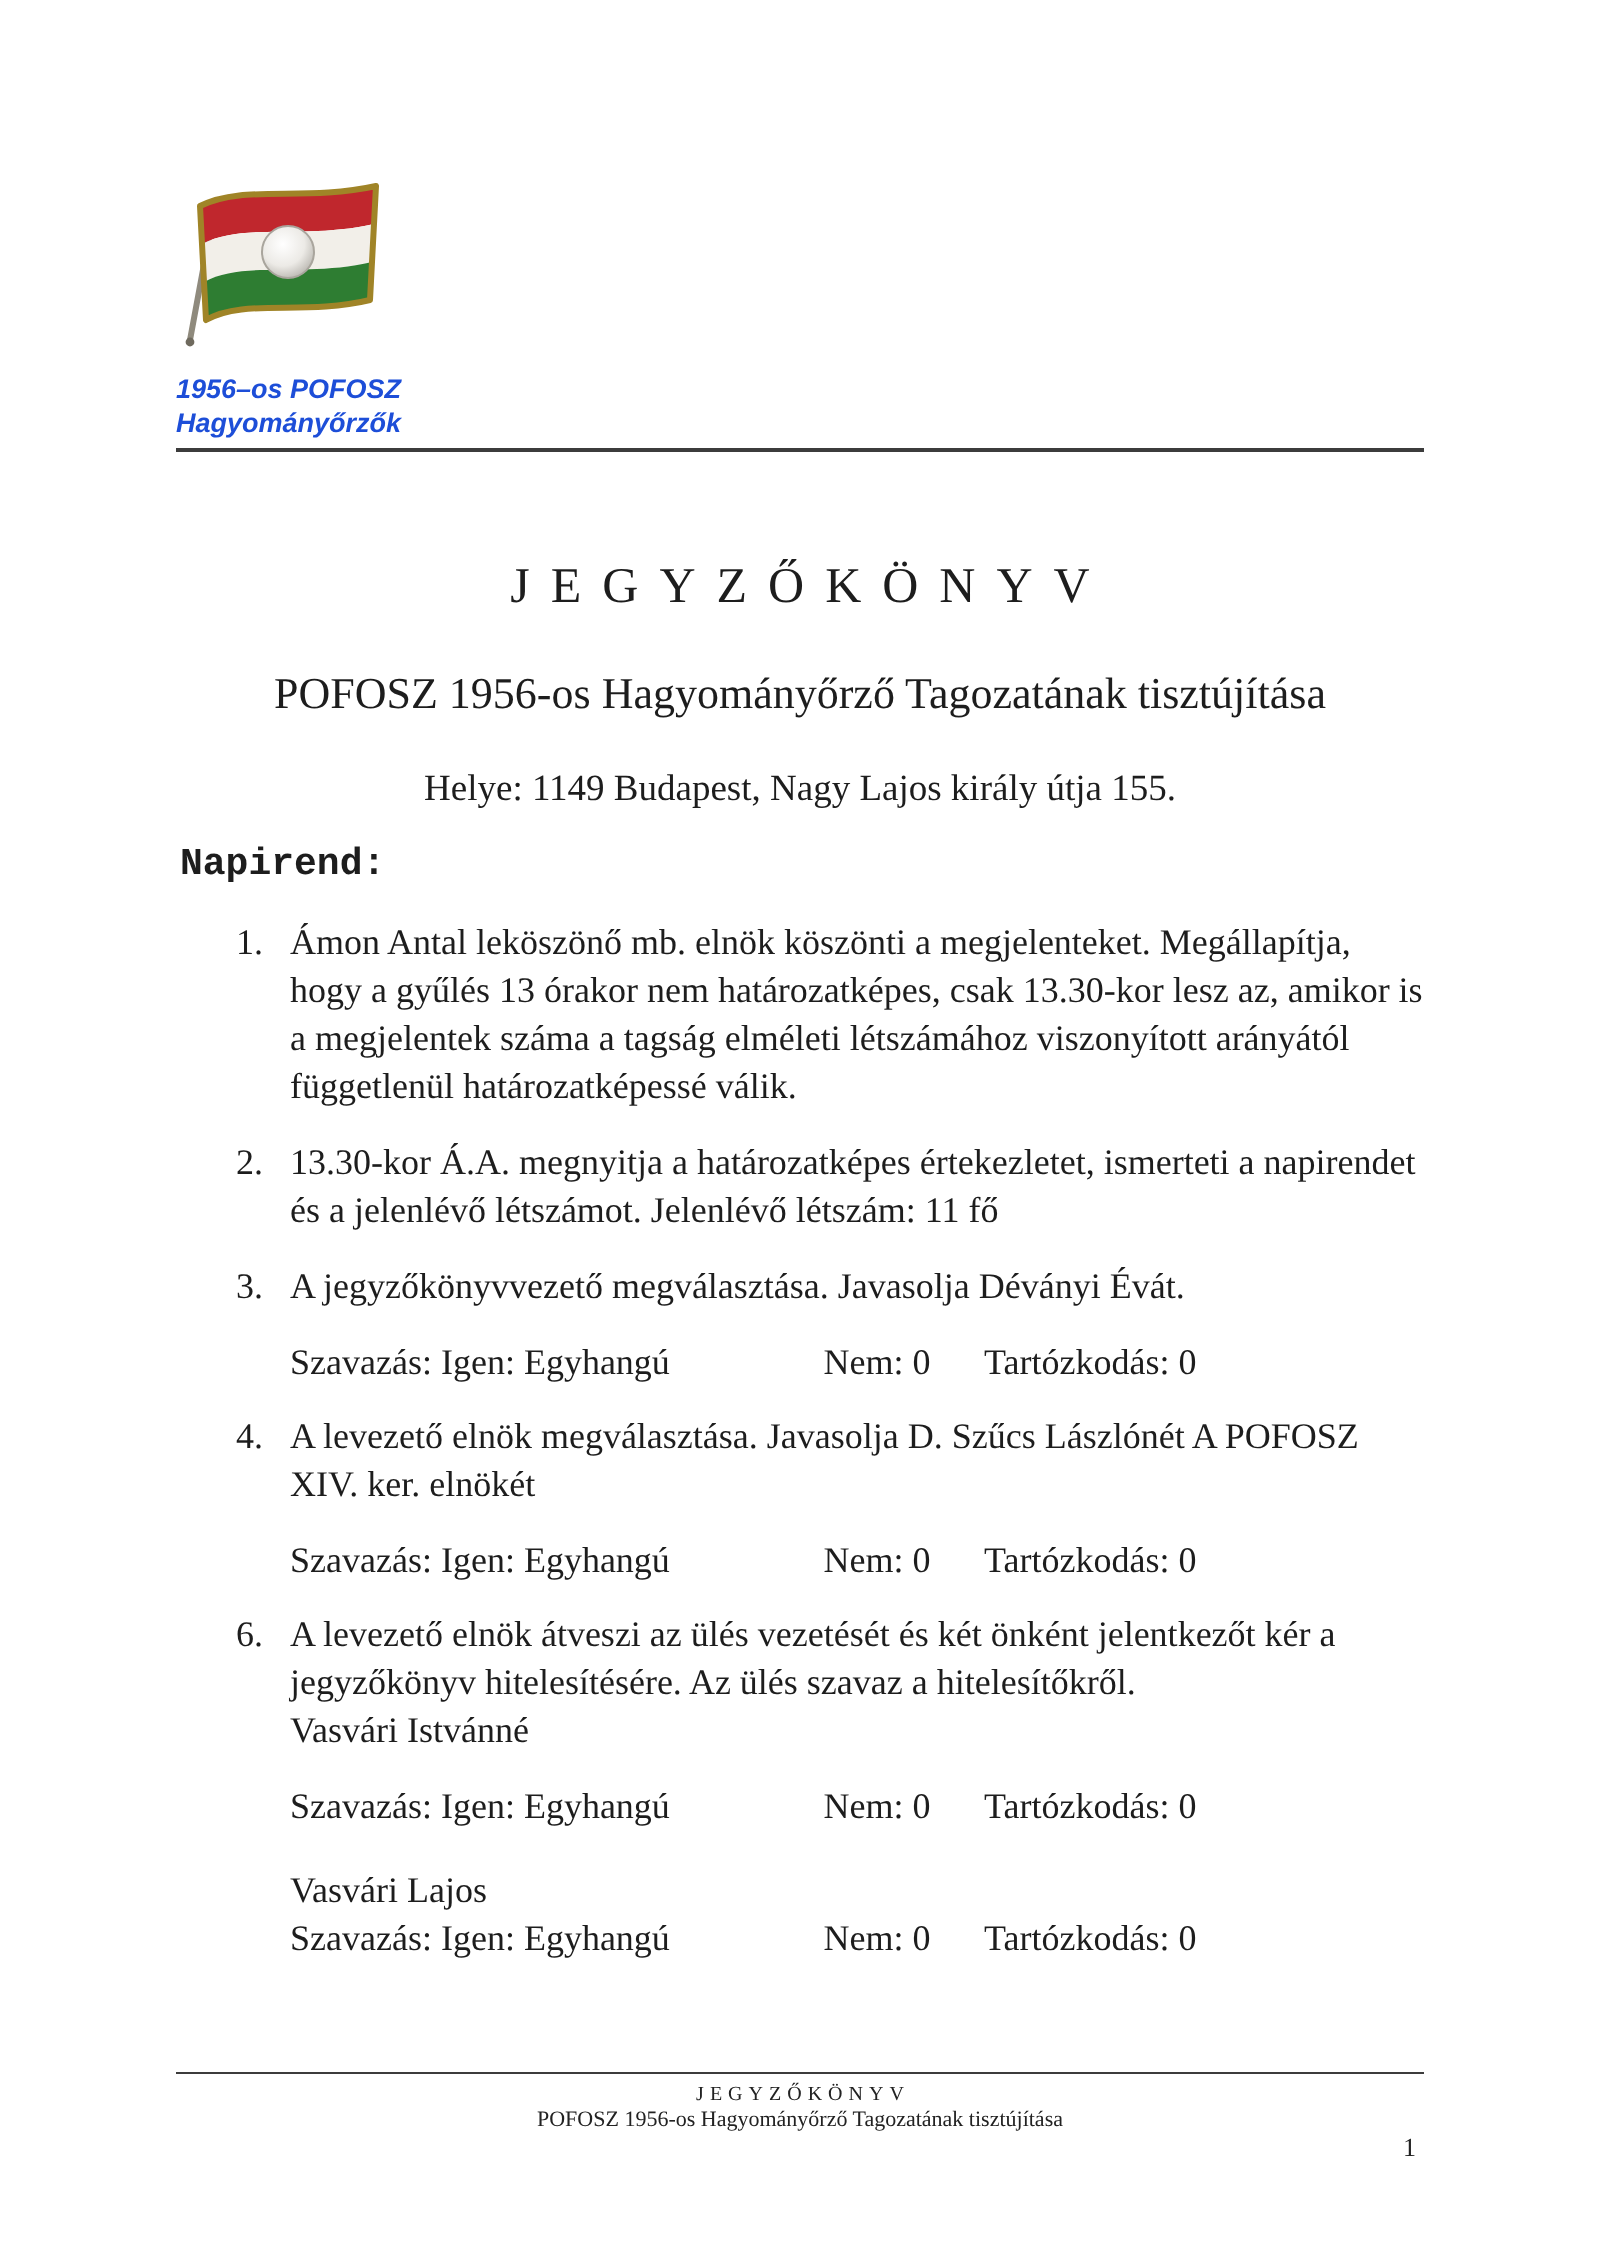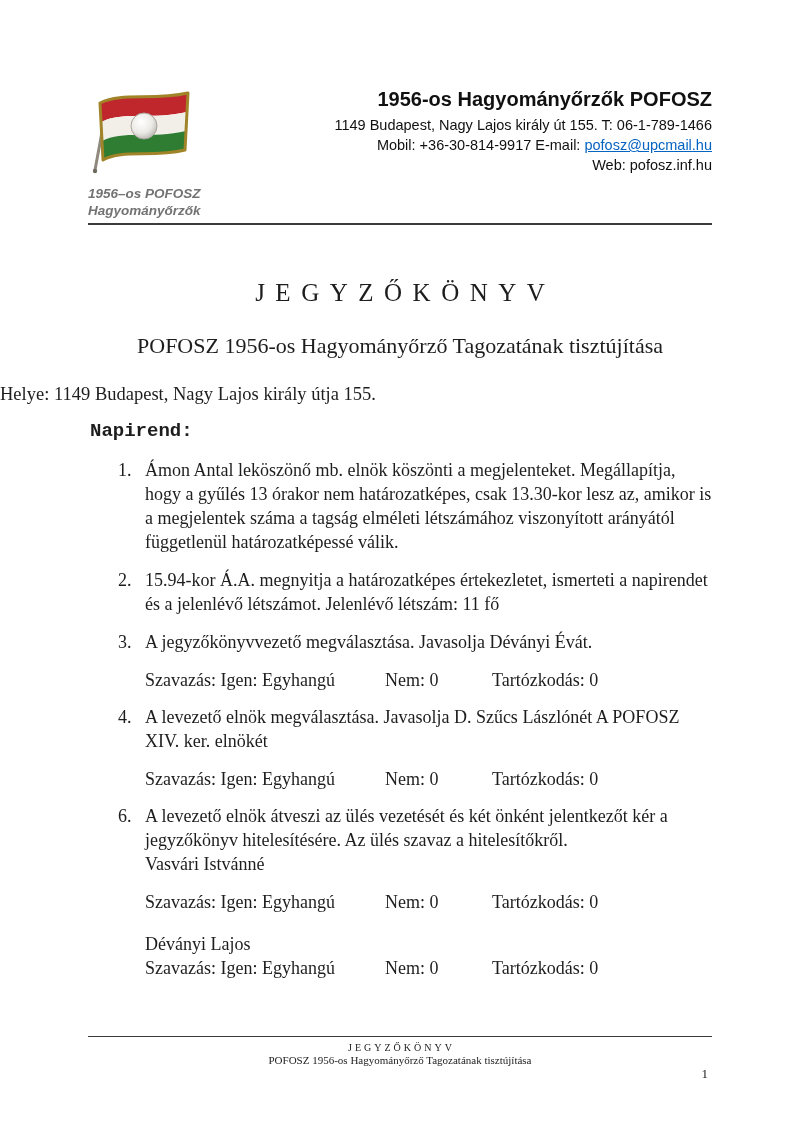--- a/index.html
+++ b/index.html
@@ -4,40 +4,40 @@
 <style>
   html,body{margin:0;padding:0;background:#ffffff;}
   .page{position:relative;width:800px;height:1132px;background:#ffffff;
         font-family:"Liberation Serif",serif;color:#1d1d1d;overflow:hidden;}
 
   
   .letterhead{display:flex;justify-content:space-between;align-items:flex-start;
               padding:86px 88px 0 88px;}
   .logo-col{width:160px;}
   .logo-caption{font-family:"Liberation Sans",sans-serif;font-style:italic;font-weight:600;
-                font-size:13.5px;line-height:17px;color:#737373;margin-top:3px;}
+                font-size:13.5px;line-height:17px;color:#1d4ed8;margin-top:3px;}
   .org-col{text-align:right;font-family:"Liberation Sans",sans-serif;
            font-size:14.5px;line-height:20px;color:#101010;}
   .org-name{font-size:20px;font-weight:700;line-height:26px;margin-bottom:3px;}
   .email-link{color:#0563c1;text-decoration:underline;}
   .rule{margin:4px 88px 0 88px;border-top:2px solid #3c3c3c;}
 
   
   .doc-title{margin-top:54px;text-align:center;font-size:25px;letter-spacing:.42em;
              text-indent:.42em;}
   .doc-subtitle{margin-top:26px;text-align:center;font-size:22px;}
-  .meta{margin-top:24px;font-size:18.5px;line-height:22px;}
+  .meta{margin-top:24px;text-align:center;font-size:18.5px;line-height:22px;}
   .agenda-heading{margin:15px 0 0 90px;font-weight:700;font-size:19px;font-family:Liberation Mono, monospace;}
   .agenda{margin:16px 88px 0 88px;font-size:18px;line-height:24px;}
   .item{display:flex;padding-left:30px;margin-bottom:14px;}
   .item-number{width:27px;flex:none;}
   .item-body{flex:1;}
   .vote{padding-left:57px;margin:11px 0 13px 0;white-space:nowrap;}
   .vote .v1{display:inline-block;width:240px;}
-  .vote .v2{display:inline-block;width:107px;}
+  .vote .v2{display:inline-block;width:107px;text-align:center;}
   .name-line2{padding-left:57px;margin-top:18px;}
   .vote.tight{margin-top:0;}
 
   
   .footer{position:absolute;left:88px;right:88px;top:1036px;text-align:center;color:#222;}
   .footer-rule{border-top:1.5px solid #3c3c3c;margin-bottom:4px;}
   .footer-title{font-size:10px;letter-spacing:.3em;text-indent:.3em;line-height:13px;}
   .footer-sub{font-size:11px;line-height:13px;}
   .page-number{position:absolute;right:4px;top:30px;font-size:13px;}
 </style>
@@ -67,26 +67,20 @@
         <path d="M12,17 C34,6 64,15 100,7 L97,64 C64,72 34,63 15,74 Z" fill="none" stroke="#a08427" stroke-width="3" stroke-linejoin="round"></path>
 
         <circle cx="56" cy="40" r="13" fill="url(#pearl)" stroke="#a9a59d" stroke-width="1"></circle>
       </svg>
       <div class="logo-caption">
         <div>1956–os POFOSZ</div>
         <div>Hagyományőrzők</div>
       </div>
     </div>
 
-    <div class="org-col">
-      <div class="org-name">1956-os Hagyományőrzők POFOSZ</div>
-      <div>1149 Budapest, Nagy Lajos király út 155. T: 06-1-789-1466</div>
-      <div><span>Mobil: +36-30-814-9917 E-mail: </span><a class="email-link" href="#">pofosz@upcmail.hu</a></div>
-      <div>Web: pofosz.inf.hu</div>
-    </div>
   </header>
 
   <div class="rule"></div>
 
   <main>
     <div class="doc-title">JEGYZŐKÖNYV</div>
     <div class="doc-subtitle">POFOSZ 1956-os Hagyományőrző Tagozatának tisztújítása</div>
 
     <div class="meta">
       <div>Helye: 1149 Budapest, Nagy Lajos király útja 155.</div>
@@ -96,21 +90,21 @@
 
     <div class="agenda">
 
       <div class="item">
         <span class="item-number">1.</span>
         <div class="item-body">Ámon Antal leköszönő mb. elnök köszönti a megjelenteket.  Megállapítja, hogy a gyűlés 13 órakor nem határozatképes, csak 13.30-kor lesz az, amikor is a megjelentek száma a tagság elméleti létszámához viszonyított arányától függetlenül határozatképessé válik.</div>
       </div>
 
       <div class="item">
         <span class="item-number">2.</span>
-        <div class="item-body">15.94-kor Á.A. megnyitja a határozatképes értekezletet, ismerteti a napirendet és a jelenlévő létszámot. Jelenlévő létszám: 11 fő</div>
+        <div class="item-body">13.30-kor Á.A. megnyitja a határozatképes értekezletet, ismerteti a napirendet és a jelenlévő létszámot. Jelenlévő létszám: 11 fő</div>
       </div>
 
       <div class="item">
         <span class="item-number">3.</span>
         <div class="item-body">A jegyzőkönyvvezető megválasztása. Javasolja Déványi Évát.</div>
       </div>
       <div class="vote">
         <span class="v1">Szavazás: Igen: Egyhangú</span><span class="v2">Nem: 0</span><span class="v3">Tartózkodás: 0</span>
       </div>
 
@@ -126,21 +120,21 @@
         <span class="item-number">6.</span>
         <div class="item-body">
           <span>A levezető elnök átveszi az ülés vezetését és két önként jelentkezőt kér a jegyzőkönyv hitelesítésére.  Az ülés szavaz a hitelesítőkről.</span>
           <div>Vasvári Istvánné</div>
         </div>
       </div>
       <div class="vote">
         <span class="v1">Szavazás: Igen: Egyhangú</span><span class="v2">Nem: 0</span><span class="v3">Tartózkodás: 0</span>
       </div>
 
-      <div class="name-line2">Déványi Lajos</div>
+      <div class="name-line2">Vasvári Lajos</div>
       <div class="vote tight">
         <span class="v1">Szavazás: Igen: Egyhangú</span><span class="v2">Nem: 0</span><span class="v3">Tartózkodás: 0</span>
       </div>
 
     </div>
   </main>
 
   <footer class="footer">
     <div class="footer-rule"></div>
     <div class="footer-title">JEGYZŐKÖNYV</div>

